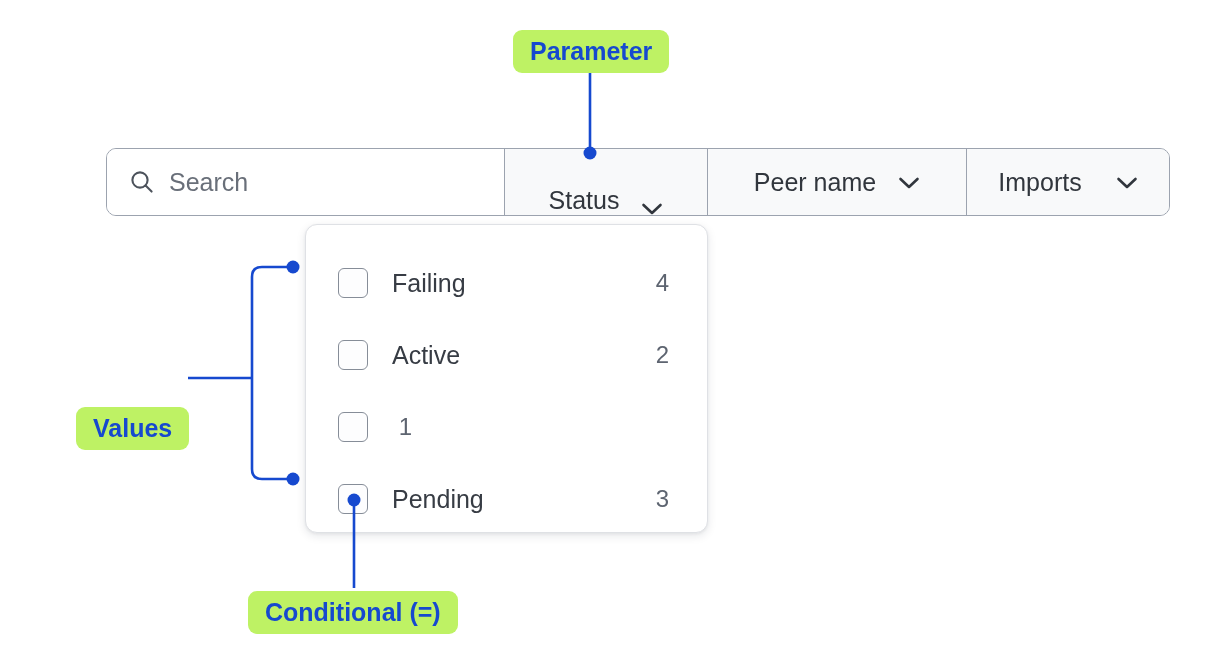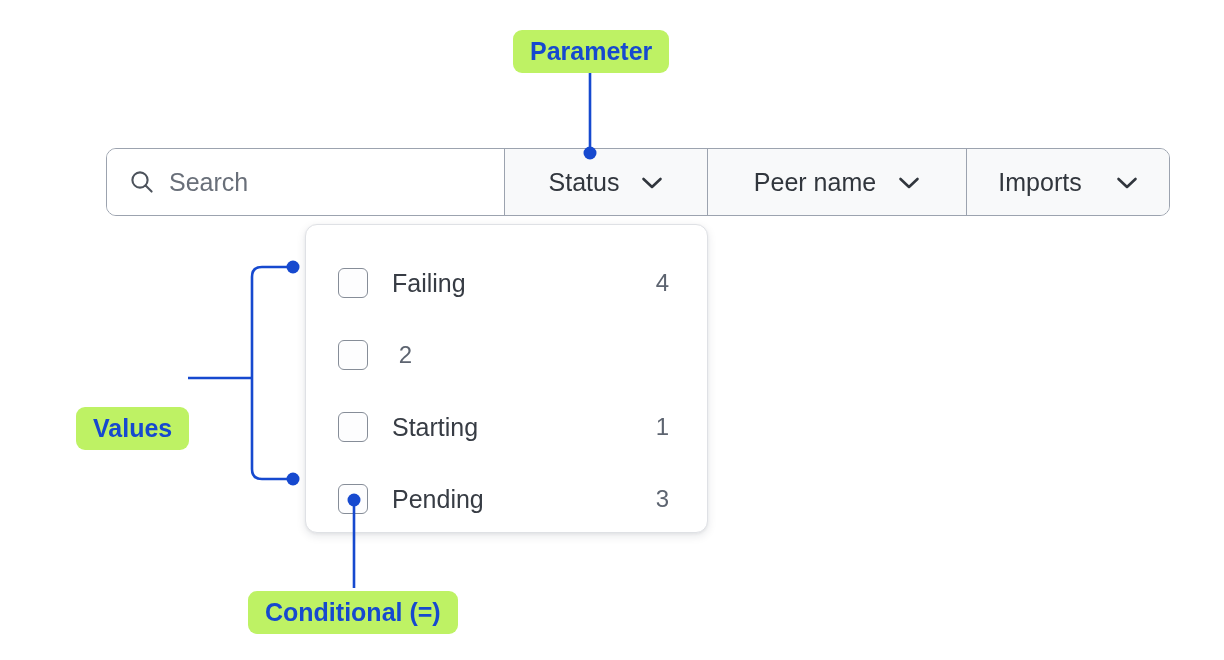--- a/index.html
+++ b/index.html
@@ -73,21 +73,21 @@
     gap: 22px;
     background: #f8f9fa;
     border-right: 1.5px solid #9ca3af;
     box-sizing: border-box;
     cursor: pointer;
   }
   .filter-cell:last-child {
     border-right: none;
     gap: 34px;
   }
-  .filter-cell.w-status   { flex: 0 0 203px; }
+  .filter-cell.w-status   { flex: 0 0 203px; align-items: flex-end; }
   .filter-cell.w-peer     { flex: 0 0 259px; }
   .filter-cell.w-imports  { flex: 1 1 auto; }
 
   .filter-label {
     font-size: 25px;
     color: #31363d;
     white-space: nowrap;
   }
   .chevron {
     width: 22px;
@@ -211,26 +211,26 @@
     <div class="option-list">
 
       <div class="option-row">
         <span class="checkbox"></span>
         <span class="option-label">Failing</span>
         <span class="option-count">4</span>
       </div>
 
       <div class="option-row">
         <span class="checkbox"></span>
+        <span class="option-label">Active</span>
         <span class="option-count">2</span>
       </div>
 
       <div class="option-row">
         <span class="checkbox"></span>
-        <span class="option-label">Starting</span>
         <span class="option-count">1</span>
       </div>
 
       <div class="option-row">
         <span class="checkbox"></span>
         <span class="option-label">Pending</span>
         <span class="option-count">3</span>
       </div>
 
     </div>

